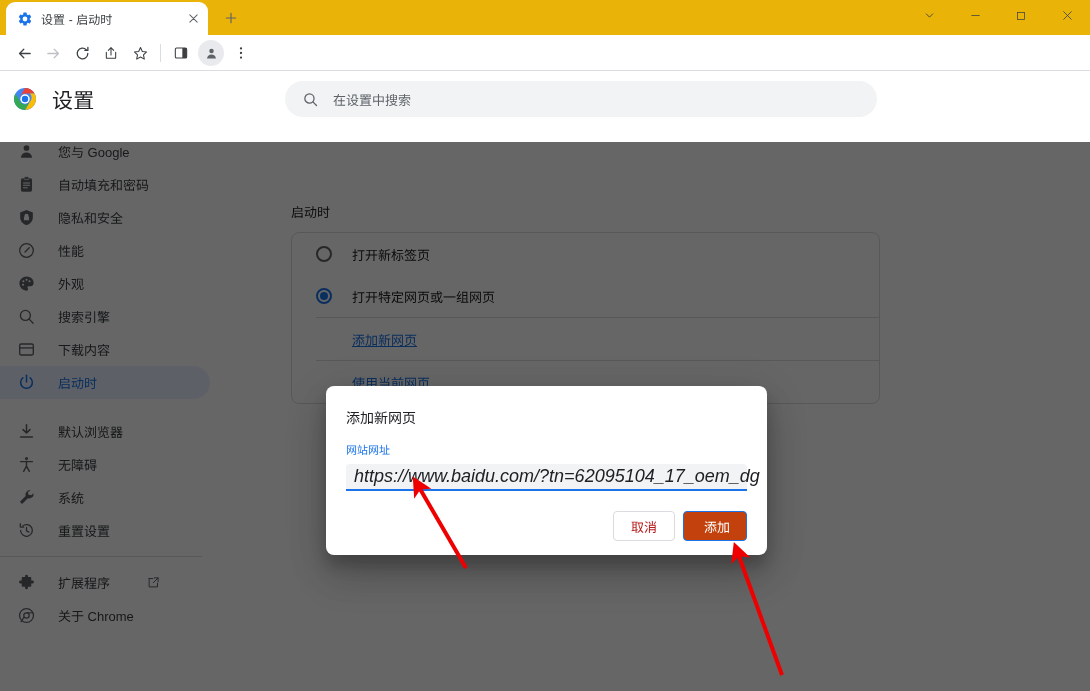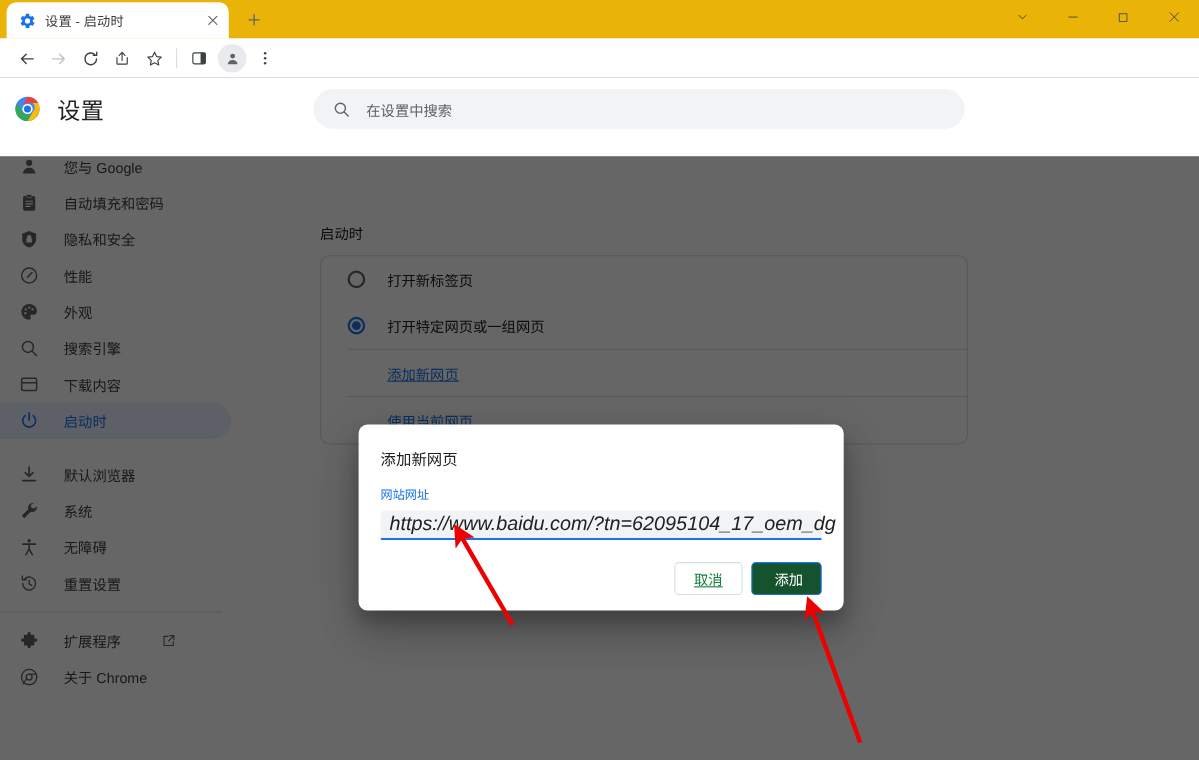--- a/index.html
+++ b/index.html
@@ -178,22 +178,22 @@
     width: 1px; height: 15px; background: #202124; margin-left: 1px;
   }
   .dlg-actions {
     margin-top: auto; display: flex; justify-content: flex-end; gap: 8px;
     padding-bottom: 14px;
   }
   .btn {
     height: 30px; min-width: 62px; border-radius: 4px; font-size: 13px;
     display: flex; align-items: center; justify-content: center; padding: 0 16px;
   }
-  .btn-secondary { background: #ffffff; color: #15803d; border: 1px solid #dadce0; text-decoration: underline; }
-  .btn-primary { background: #14532d; color: #ffffff; border: 1px solid #1a73e8; padding-left: 20px; }
+  .btn-secondary { background: #ffffff; color: #b91c1c; border: 1px solid #dadce0; }
+  .btn-primary { background: #c2410c; color: #ffffff; border: 1px solid #1a73e8; padding-left: 20px; }
 
   
   .arrows { position: absolute; left: 0; top: 0; width: 1090px; height: 691px; pointer-events: none; }
 </style>
 </head>
 <body>
 
 <div id="app">
 
   <div class="tabstrip">
@@ -415,35 +415,35 @@
             <path d="M12 3.4 V13.6 M7.6 9.6 L12 14 L16.4 9.6" stroke="currentColor" stroke-width="1.9" fill="none" stroke-linecap="round" stroke-linejoin="round"></path>
             <path d="M4.6 18.8 H19.4" stroke="currentColor" stroke-width="1.9" stroke-linecap="round"></path>
           </svg>
         </span>
         <span class="nav-lbl">默认浏览器</span>
       </div>
 
       <div class="nav-item">
         <span class="nav-ico">
           <svg viewBox="0 0 24 24" width="19" height="19" aria-hidden="true">
-            <path d="M17.4 3.2 A5.3 5.3 0 0 0 11 10.1 L3.6 17.5 L6.4 20.3 L13.8 12.9 A5.3 5.3 0 0 0 20.7 6.5 L17.9 9.3 L14.6 8.4 L13.7 5.1 Z" fill="currentColor"></path>
-          </svg>
-        </span>
-        <span class="nav-lbl">系统</span>
-      </div>
-
-      <div class="nav-item">
-        <span class="nav-ico">
-          <svg viewBox="0 0 24 24" width="19" height="19" aria-hidden="true">
             <circle cx="12" cy="4.4" r="1.9" fill="currentColor"></circle>
             <path d="M4.6 8.4 H19.4" stroke="currentColor" stroke-width="1.8" stroke-linecap="round"></path>
             <path d="M12 7.8 V14 M12 14 L8.4 20.6 M12 14 L15.6 20.6" stroke="currentColor" stroke-width="1.8" fill="none" stroke-linecap="round"></path>
           </svg>
         </span>
         <span class="nav-lbl">无障碍</span>
+      </div>
+
+      <div class="nav-item">
+        <span class="nav-ico">
+          <svg viewBox="0 0 24 24" width="19" height="19" aria-hidden="true">
+            <path d="M17.4 3.2 A5.3 5.3 0 0 0 11 10.1 L3.6 17.5 L6.4 20.3 L13.8 12.9 A5.3 5.3 0 0 0 20.7 6.5 L17.9 9.3 L14.6 8.4 L13.7 5.1 Z" fill="currentColor"></path>
+          </svg>
+        </span>
+        <span class="nav-lbl">系统</span>
       </div>
 
       <div class="nav-item">
         <span class="nav-ico">
           <svg viewBox="0 0 24 24" width="19" height="19" aria-hidden="true">
             <path d="M4.6 12 A7.4 7.4 0 1 0 7 6.5" stroke="currentColor" stroke-width="1.6" fill="none" stroke-linecap="round"></path>
             <path d="M4.2 3.4 V7.6 H8.4" stroke="currentColor" stroke-width="1.6" fill="none" stroke-linecap="round" stroke-linejoin="round"></path>
             <path d="M12 8.2 V12.4 L15 14" stroke="currentColor" stroke-width="1.6" fill="none" stroke-linecap="round" stroke-linejoin="round"></path>
           </svg>
         </span>

